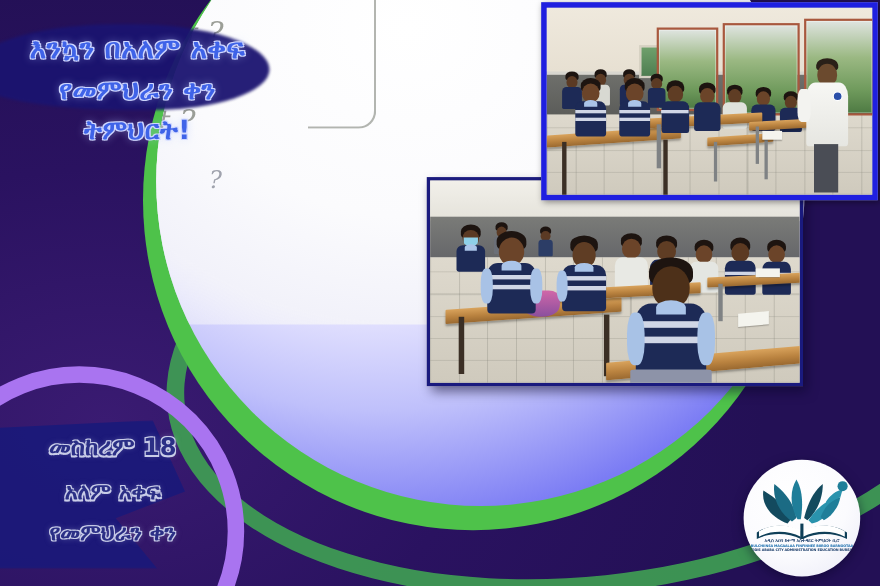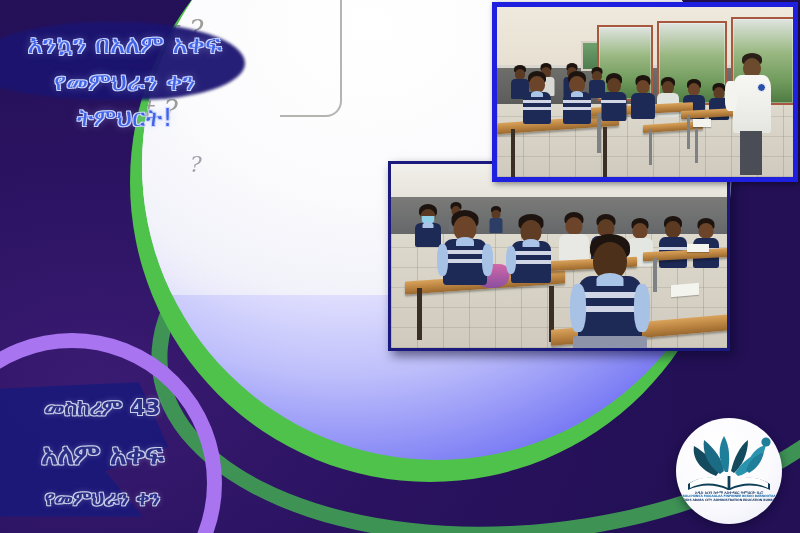--- a/index.html
+++ b/index.html
@@ -123,21 +123,21 @@
   .headline {
     position: absolute;
     left: 0; top: 26px;
     width: 250px;
     text-align: center;
     z-index: 20;
   }
   .headline .ln {
     display: block;
     font-size: 25px;
-    font-weight: 400;
+    font-weight: 700;
     line-height: 1.52;
     color: #3f63e8;
     letter-spacing: .5px;
     text-shadow:
       -1px -1px 0 #cfd7ff,  1px -1px 0 #cfd7ff,
       -1px  1px 0 #cfd7ff,  1px  1px 0 #cfd7ff,
        0 0 8px rgba(180,200,255,.65);
   }
   .headline .ln.l2 { font-size: 24px; }
   .headline .ln.l3 { font-size: 24px; }
@@ -154,21 +154,21 @@
     display: block;
     font-size: 22px;
     font-weight: 700;
     line-height: 1.85;
     color: #2b2f86;
     text-shadow:
       -1px -1px 0 #c9cde8,  1px -1px 0 #c9cde8,
       -1px  1px 0 #c9cde8,  1px  1px 0 #c9cde8,
        0 0 6px rgba(190,200,235,.5);
   }
-  .datebox .dn.d2 { font-size: 28px; }
+  .datebox .dn.d2 { font-size: 20px; }
   .datebox .dn.d3 { font-size: 20px; }
 
   
   .photo {
     position: absolute;
     overflow: hidden;
     background: #d8d6cf;
   }
 
   
@@ -346,21 +346,21 @@
 
   <div class="purple-ring"></div>
 
   <div class="headline">
     <span class="ln l1">እንኳን በአለም አቀፍ</span>
     <span class="ln l2">የመምህራን ቀን</span>
     <span class="ln l3">ትምህርት!</span>
   </div>
 
   <div class="datebox">
-    <span class="dn d1">መስከረም 43</span>
+    <span class="dn d1">መስከረም 18</span>
     <span class="dn d2">አለም አቀፍ</span>
     <span class="dn d3">የመምህራን ቀን</span>
   </div>
 
   <div class="photo photo-bottom">
     <div class="scene">
       <div class="wall-upper" style="height:20%;background:linear-gradient(180deg,#f2f0ea 0%,#e4e2da 100%)"></div>
       <div class="wall-lower" style="top:18%;height:20%;background:linear-gradient(180deg,#7a7b78 0%,#66676a 100%)"></div>
       <div class="floor" style="top:38%;height:62%"></div>
 

